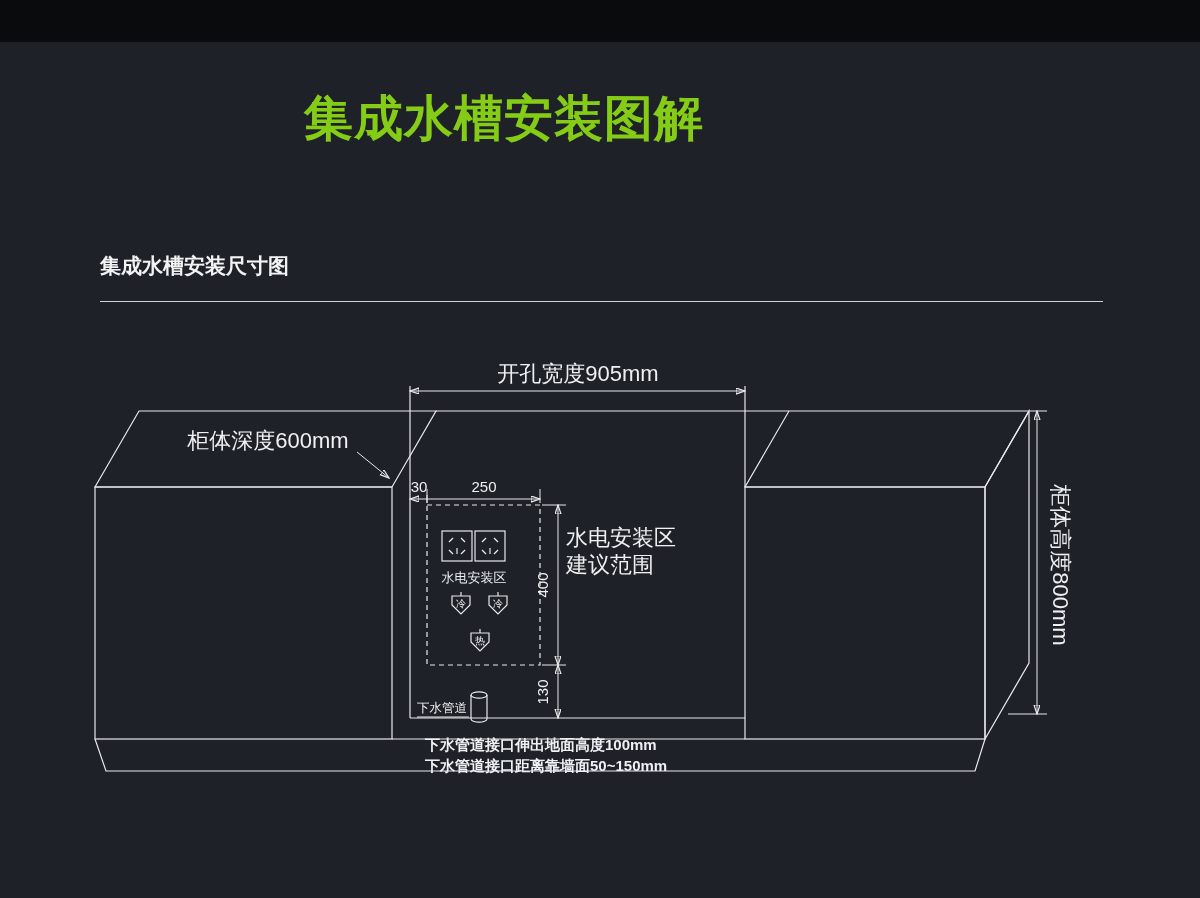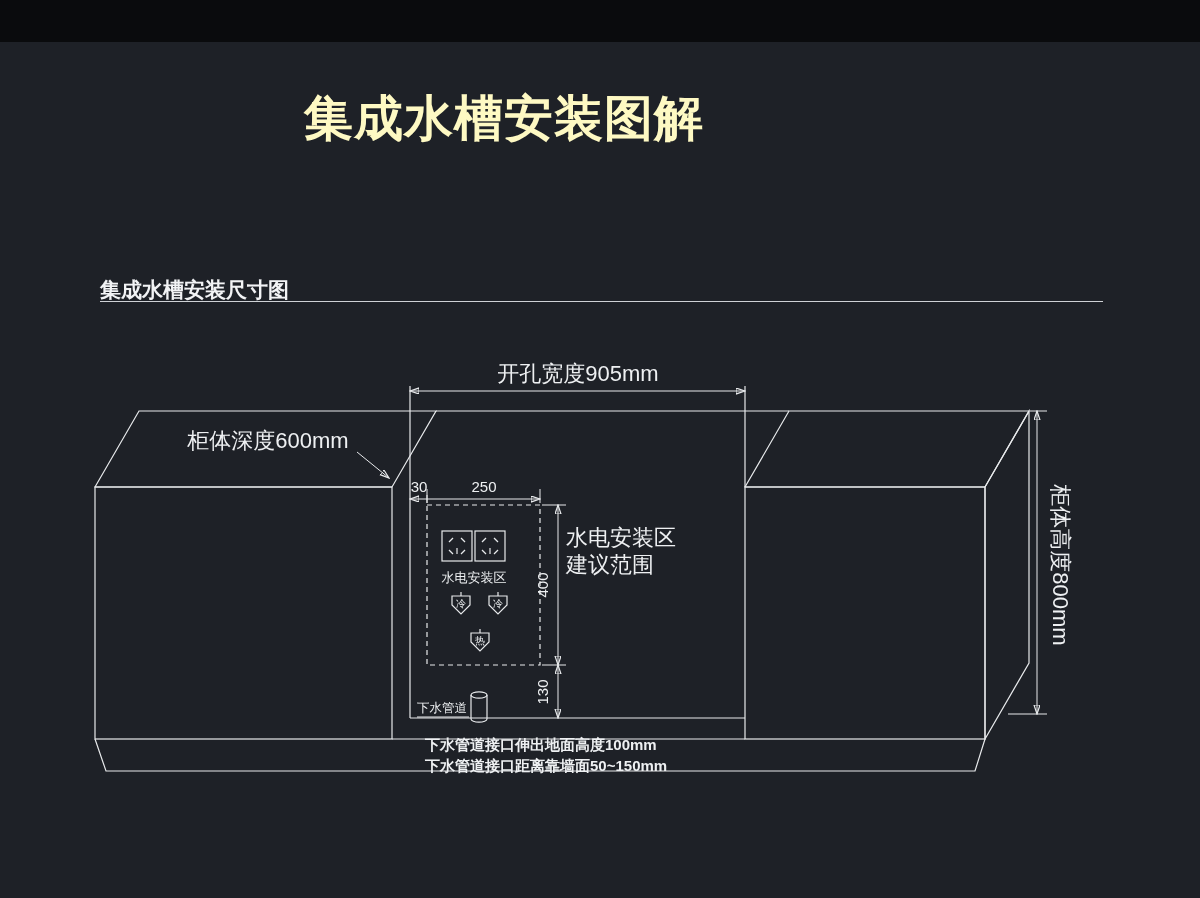--- a/index.html
+++ b/index.html
@@ -4,25 +4,25 @@
 <style>
   html,body{margin:0;padding:0;}
   body{
     width:1200px;height:898px;position:relative;overflow:hidden;
     background:#1e2127;
     font-family:"Liberation Sans", sans-serif;
   }
   .top-strip{position:absolute;left:0;top:0;width:1200px;height:42px;background:#0a0b0d;}
   .page-title{
     position:absolute;left:0;top:86px;width:1008px;text-align:center;
-    font-size:49px;font-weight:bold;color:#fef9c3;letter-spacing:1px;
+    font-size:49px;font-weight:bold;color:#84cc16;letter-spacing:1px;
   }
   .section-heading{
     position:absolute;left:100px;top:252px;
-    font-size:21px;font-weight:bold;color:#f2f3f5;margin-top:24px;
+    font-size:21px;font-weight:bold;color:#f2f3f5;
   }
   .section-divider{
     position:absolute;left:100px;top:301px;width:1003px;height:1px;background:#cfd2d6;
   }
   svg.diagram{position:absolute;left:0;top:0;}
   svg.diagram path, svg.diagram rect, svg.diagram line, svg.diagram ellipse, svg.diagram polyline{
     fill:none;stroke:#e8eaec;stroke-width:1.2;
   }
   svg.diagram .dim{stroke-width:1;}
   svg.diagram .dashed{stroke-dasharray:5 4;}

